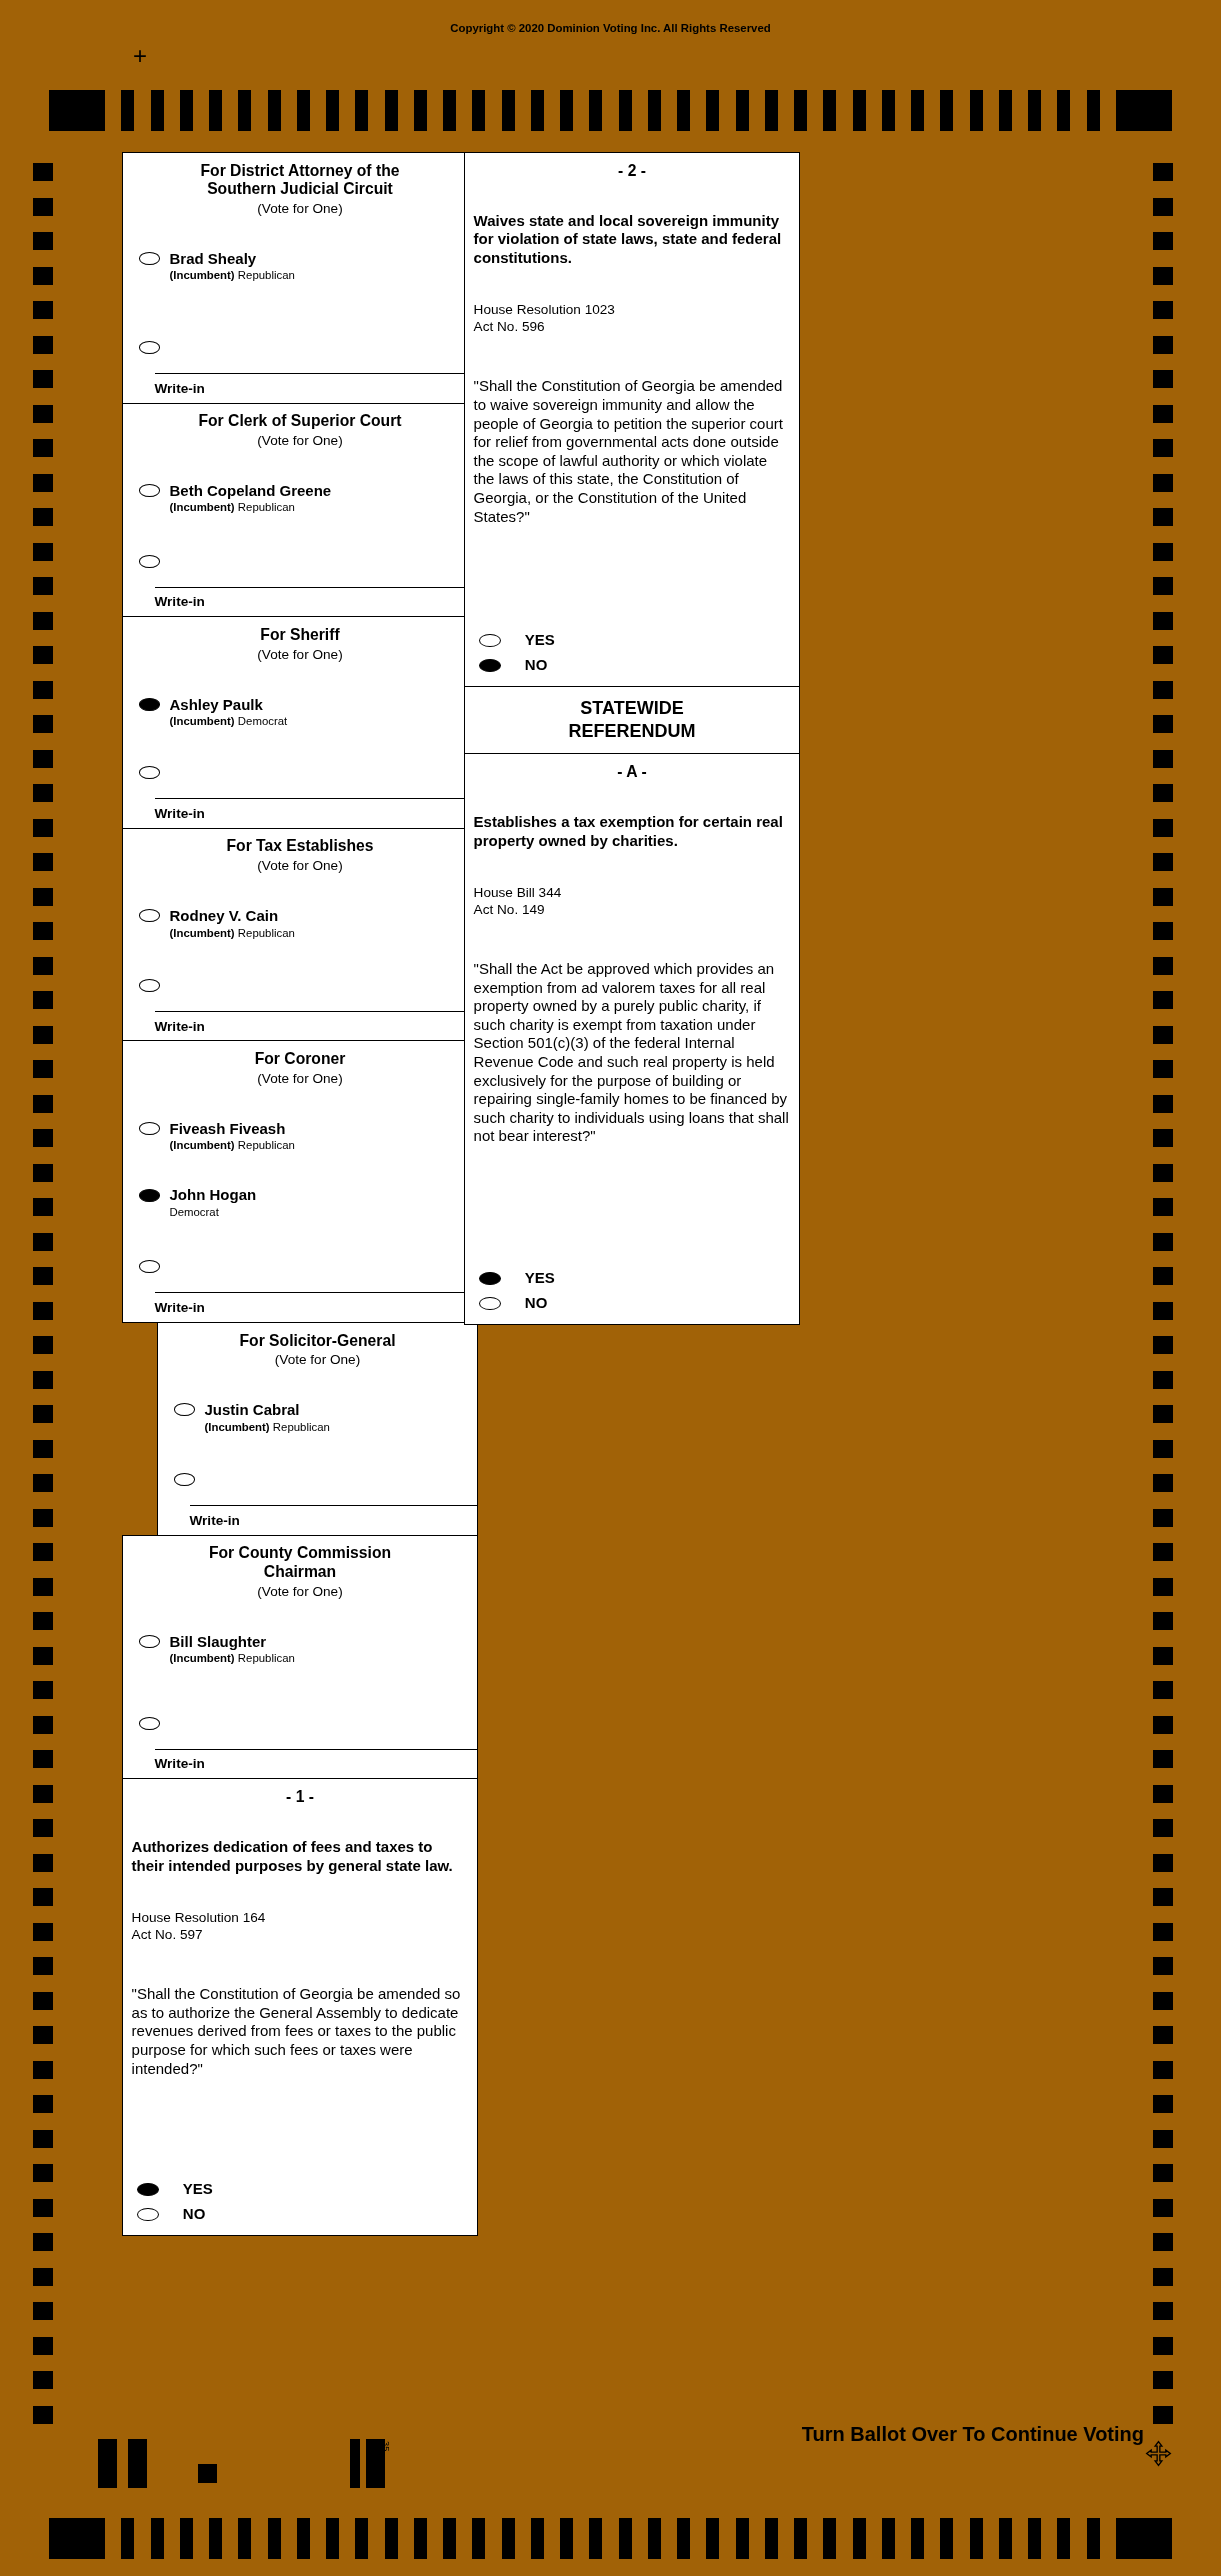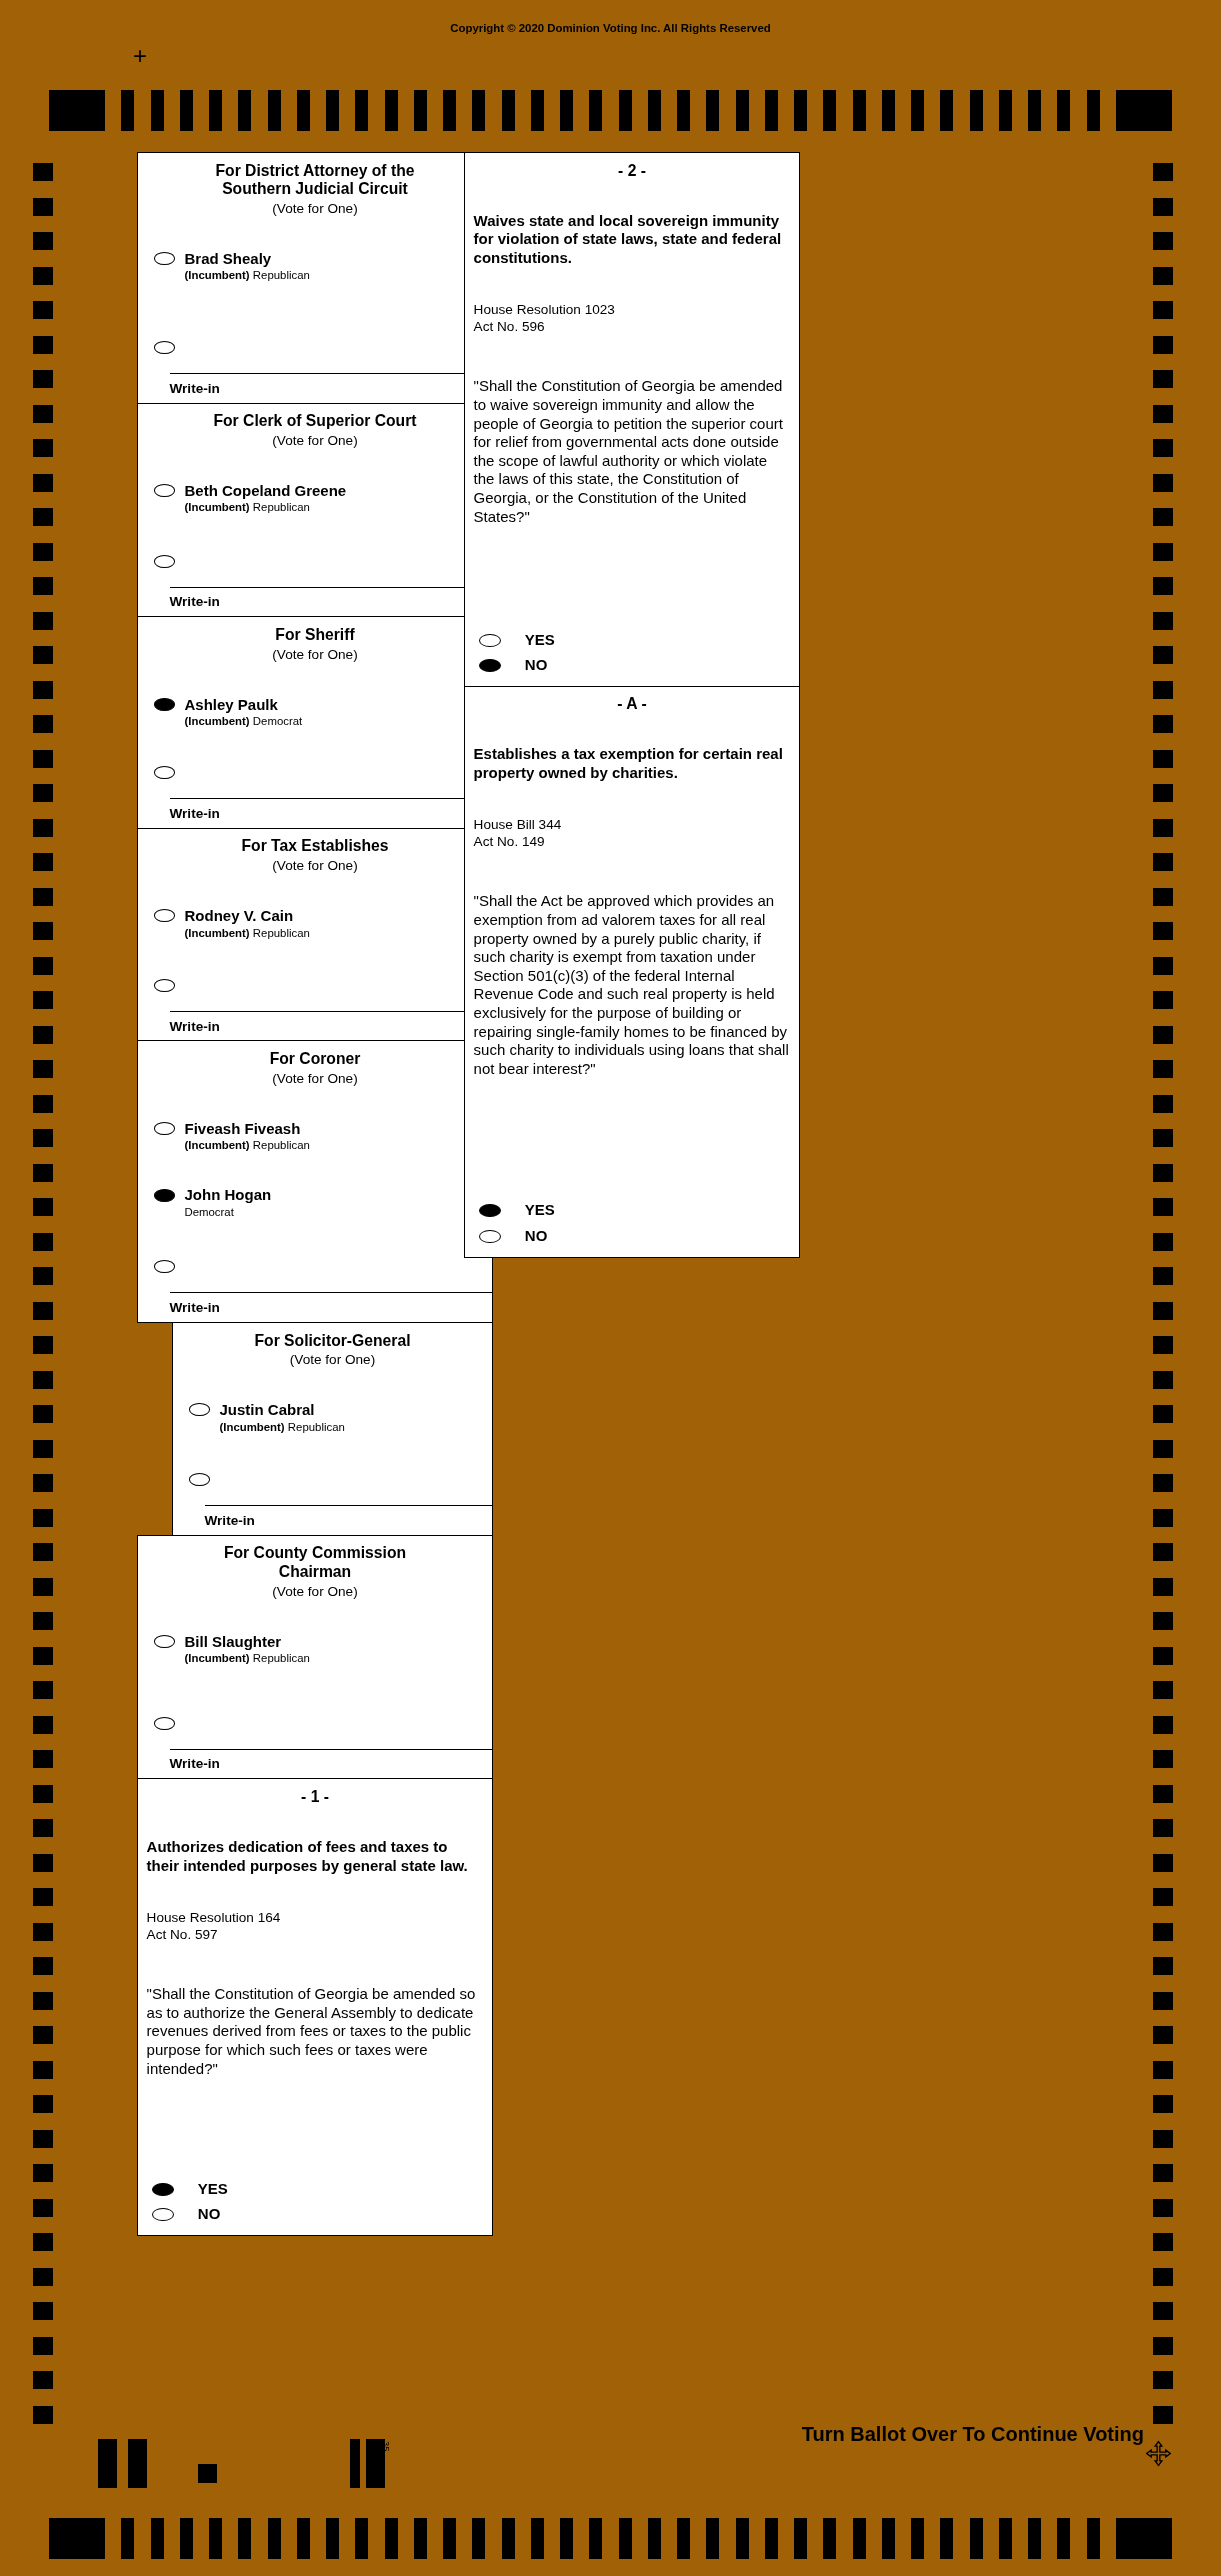--- a/index.html
+++ b/index.html
@@ -19,21 +19,21 @@
   .timing-row.bottom{top:2518px;}
   .tbar{width:13px;background:#000;}
   .tblock{width:56px;background:#000;}
   .timing-col{position:absolute;top:163px;display:flex;flex-direction:column;gap:16.5px;}
   .timing-col.left{left:33px;}
   .timing-col.right{left:1153px;}
   .tsq{width:20px;height:18px;background:#000;}
 
   
   .column{position:absolute;top:152px;}
-  .left-col{left:137px;width:356px;}
+  .left-col{left:122px;width:356px;}
   .right-col{left:464px;width:336px;}
 
   .contest{position:relative;border:1.4px solid #000;background:#fff;overflow:hidden;}
   .contest + .contest{margin-top:-1.4px;}
 
   .contest-title{text-align:center;font-weight:700;font-size:15.7px;line-height:18.6px;margin:8.6px 18.6px 0;}
   .contest-subtitle{text-align:center;font-size:13.6px;margin-top:2.1px;}
 
   .candidate-row{display:flex;align-items:flex-start;padding-left:15.7px;margin-top:34px;gap:9.3px;}
   .oval{display:inline-block;width:21.5px;height:13px;border:1.4px solid #000;
@@ -404,20 +404,24 @@
           <div class="option-row">
             <span class="oval"></span>
             <span class="option-label">YES</span>
           </div>
           <div class="option-row">
             <span class="oval filled"></span>
             <span class="option-label">NO</span>
           </div>
         </div>
       </div>
+      <div class="contest section-header" style="height: 69px;">
+        <div>STATEWIDE</div>
+        <div>REFERENDUM</div>
+      </div>
       <div class="contest measure" style="height: 572px;">
         <div class="measure-number">- A -</div>
         <div class="measure-summary">Establishes a tax exemption for certain real property owned by charities.</div>
         <div class="measure-ref">
           <div>House Bill 344</div>
           <div>Act No. 149</div>
         </div>
         <div class="measure-question">"Shall the Act be approved which provides an exemption from ad valorem taxes for all real property owned by a purely public charity, if such charity is exempt from taxation under Section 501(c)(3) of the federal Internal Revenue Code and such real property is held exclusively for the purpose of building or repairing single-family homes to be financed by such charity to individuals using loans that shall not bear interest?"</div>
         <div class="measure-options">
           <div class="option-row">

